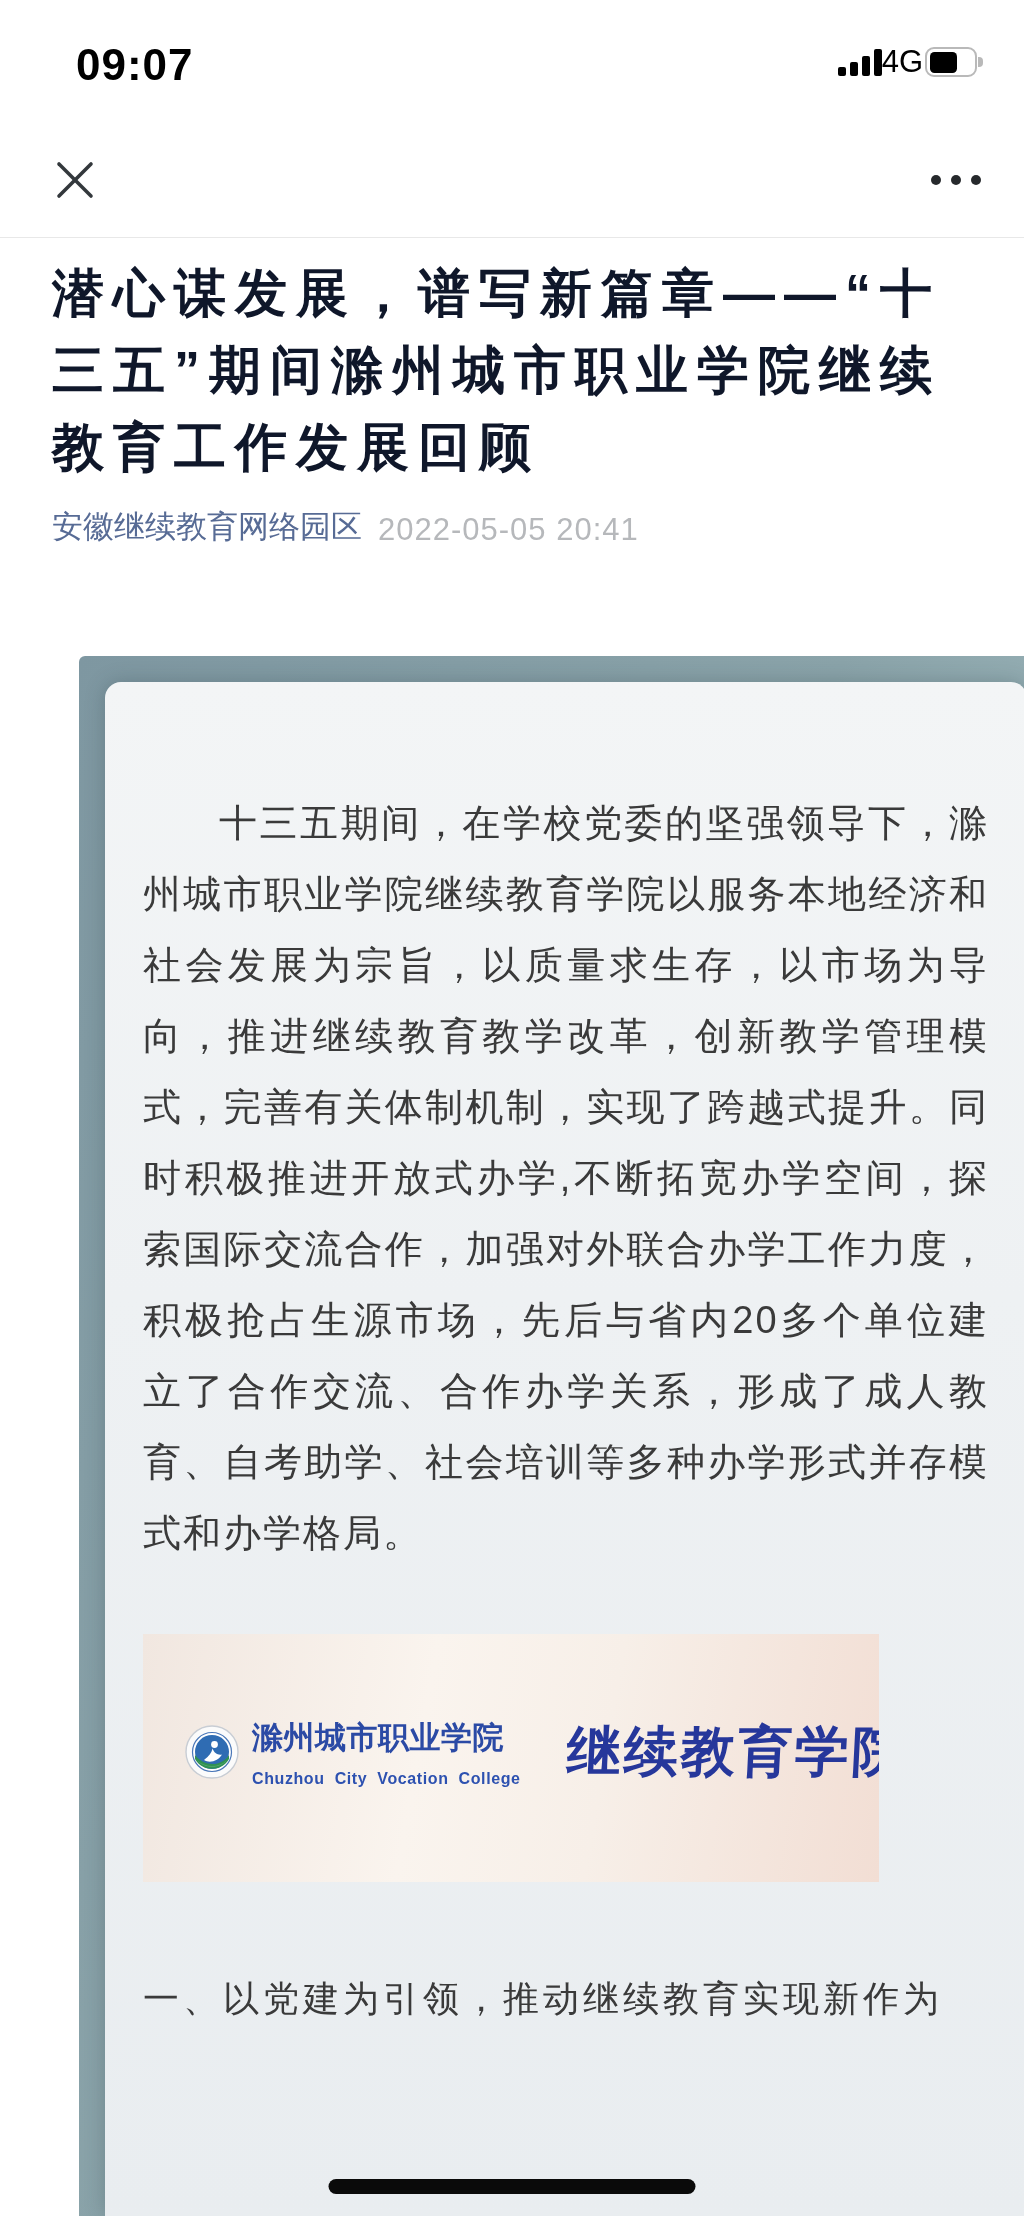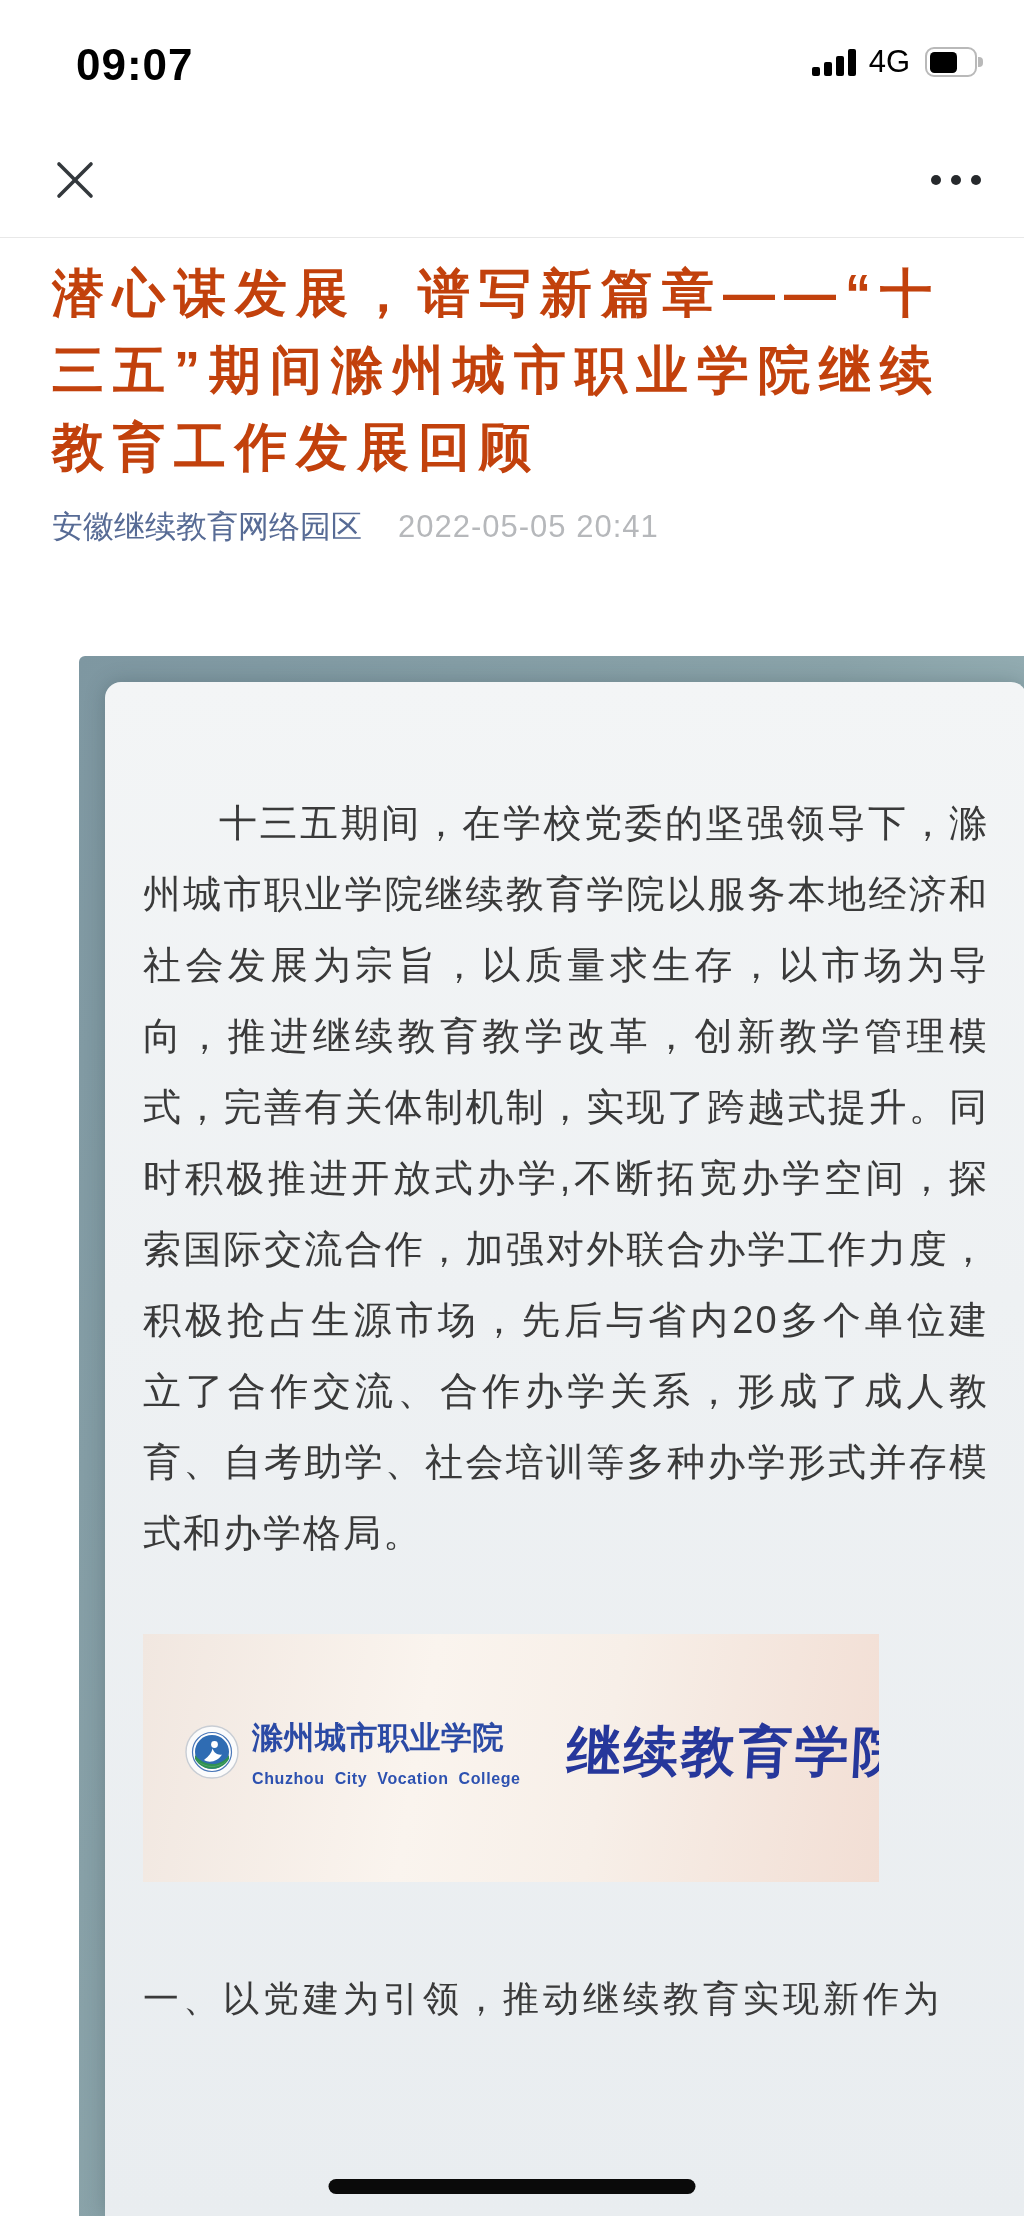--- a/index.html
+++ b/index.html
@@ -4,44 +4,44 @@
 <style>
   html,body{margin:0;padding:0;background:#ffffff;}
   *{box-sizing:border-box;}
   .phone{
     position:relative;width:1024px;height:2216px;background:#ffffff;overflow:hidden;
     font-family:"Liberation Sans","DejaVu Sans",sans-serif;color:#111;
   }
   
   .status-bar{position:absolute;top:0;left:0;width:100%;height:100px;background:#fff;}
   .status-time{position:absolute;left:76px;top:40px;font-size:44px;font-weight:700;letter-spacing:1px;color:#000;}
-  .status-right{position:absolute;right:41px;top:44px;display:flex;align-items:center;gap:13px;}
+  .status-right{position:absolute;right:41px;top:44px;display:flex;align-items:center;}
   .signal{display:flex;align-items:flex-end;gap:4px;height:28px;}
   .signal i{display:block;width:8px;background:#000;border-radius:2px;}
   .signal i:nth-child(1){height:9px;}
   .signal i:nth-child(2){height:14px;}
   .signal i:nth-child(3){height:20px;}
   .signal i:nth-child(4){height:27px;}
   .net-label{font-size:31px;font-weight:500;color:#000;letter-spacing:0;}
   .battery{position:relative;width:58px;height:30px;margin-left:2px;}
   .battery .shell{position:absolute;left:0;top:0;width:52px;height:30px;border:2.5px solid #b9b9b9;border-radius:9px;}
   .battery .fill{position:absolute;left:4.5px;top:4.5px;width:30px;height:21px;background:#000;border-radius:4.5px;}
   .battery .nub{position:absolute;right:0;top:10px;width:5px;height:10px;background:#b9b9b9;border-radius:0 4px 4px 0;}
   
   .nav-bar{position:absolute;top:100px;left:0;width:100%;height:138px;background:#fff;border-bottom:1px solid #e8e8e8;}
   .close-btn{position:absolute;left:55px;top:60px;width:40px;height:40px;cursor:pointer;}
   .more-btn{position:absolute;right:43px;top:62px;display:flex;gap:10px;align-items:center;height:36px;cursor:pointer;}
   .more-btn i{display:block;width:10px;height:10px;border-radius:50%;background:#26292c;}
   
   .article-head{position:absolute;top:239px;left:0;width:100%;padding:0 52px;background:#fff;}
   .article-title{
-    margin:16px 0 0 0;font-size:52px;line-height:77px;font-weight:700;color:#c2410c;
+    margin:16px 0 0 0;font-size:52px;line-height:77px;font-weight:700;color:#0f172a;
     letter-spacing:9px;word-break:break-all;
   }
-  .article-meta{margin-top:20px;display:flex;align-items:center;gap:36px;font-size:31px;}
+  .article-meta{margin-top:20px;display:flex;align-items:flex-end;gap:16px;font-size:31px;}
   .meta-source{color:var(--link,#576b95);cursor:pointer;}
   .meta-date{color:var(--date,#b6b8bb);letter-spacing:1px;}
   
   .content-frame{
     position:absolute;top:656px;left:79px;width:974px;height:1560px;
     background:linear-gradient(115deg,var(--frame_top,#7e97a1) 0%,#8aa3a9 45%,#9db7bc 72%,var(--frame_bottom,#b5cfd4) 100%);
     border-radius:6px 6px 0 0;padding:26px 26px 0 26px;overflow:hidden;
   }
   .content-card{
     width:100%;height:100%;border-radius:16px 16px 0 0;

